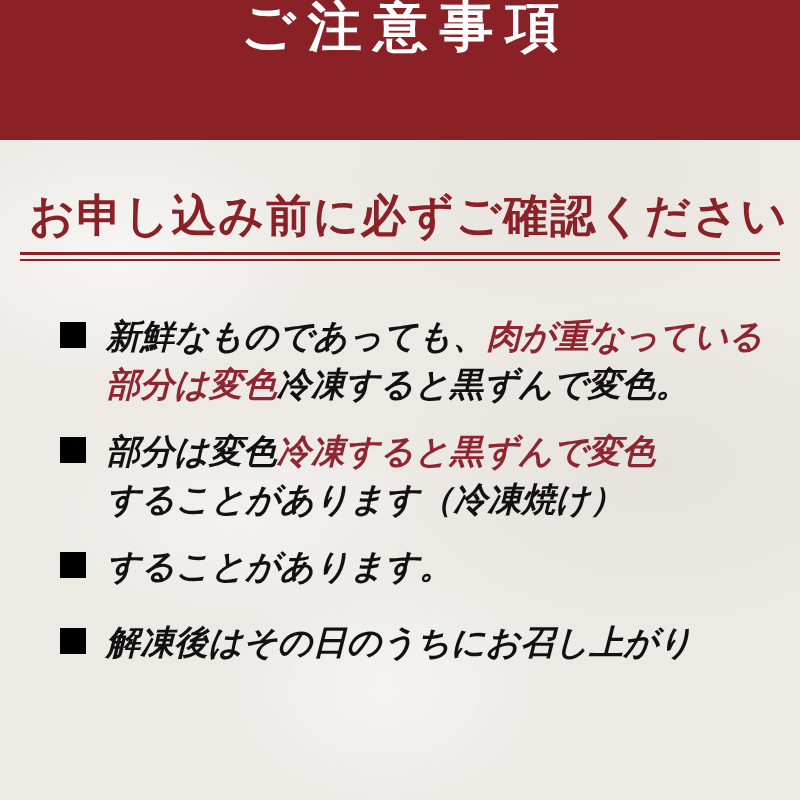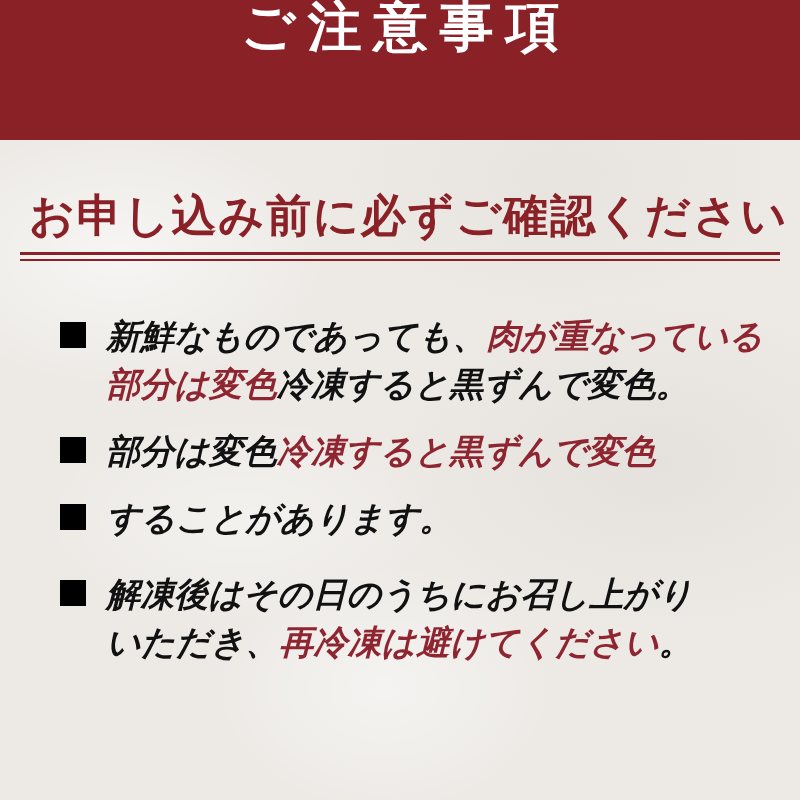--- a/index.html
+++ b/index.html
@@ -116,30 +116,30 @@
           <span class="bullet"></span>
           <div class="note-text">
             <div class="note-line"><span class="seg-black">新鮮なものであっても、</span><span class="seg-red">肉が重なっている</span></div>
             <div class="note-line"><span class="seg-red">部分は変色</span><span class="seg-black">冷凍すると黒ずんで変色。</span></div>
           </div>
         </div>
         <div class="note">
           <span class="bullet"></span>
           <div class="note-text">
             <div class="note-line"><span class="seg-black">部分は変色</span><span class="seg-red">冷凍すると黒ずんで変色</span></div>
+            <div class="note-line"><span class="seg-black">することがあります（冷凍焼け）</span></div>
           </div>
         </div>
         <div class="note">
           <span class="bullet"></span>
           <div class="note-text">
             <div class="note-line"><span class="seg-black">することがあります。</span></div>
           </div>
         </div>
         <div class="note">
           <span class="bullet"></span>
           <div class="note-text">
             <div class="note-line"><span class="seg-black">解凍後はその日のうちにお召し上がり</span></div>
-            <div class="note-line"><span class="seg-black">いただき、</span><span class="seg-red">再冷凍は避けてください</span><span class="seg-black">。</span></div>
           </div>
         </div>
       </div>
   </main>
 </div>
 
 </body></html>

